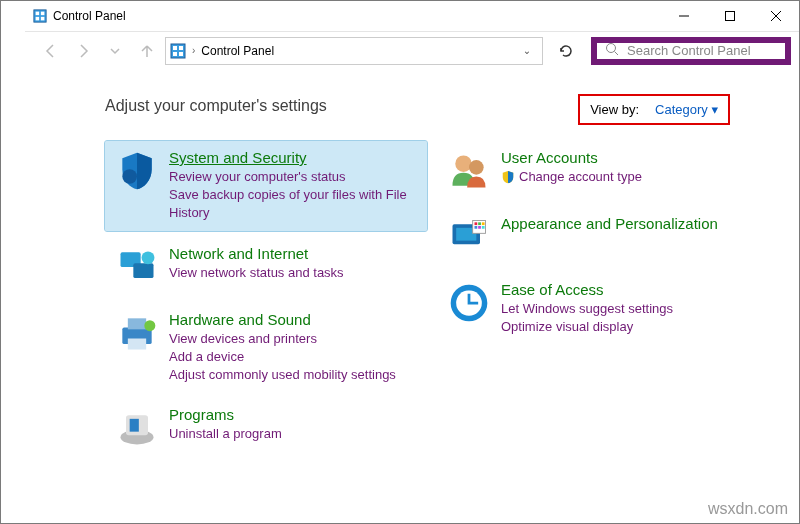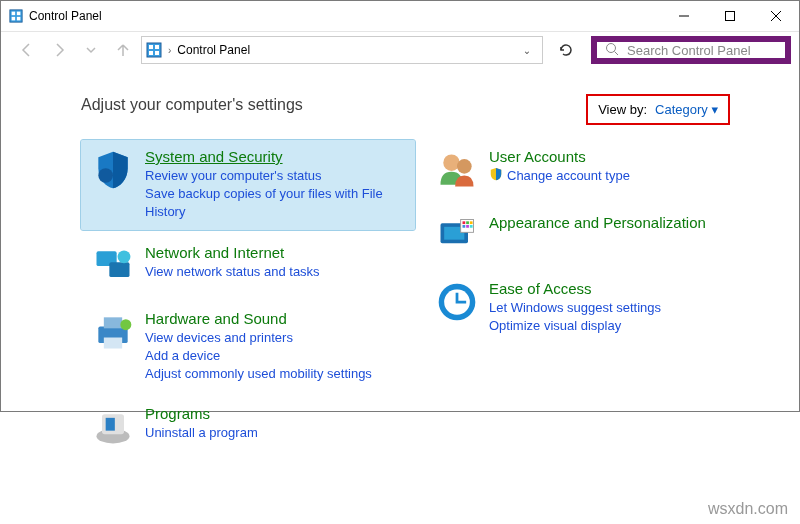--- a/index.html
+++ b/index.html
@@ -1,44 +1,44 @@
 <!DOCTYPE html>
 <html><head>
 <meta charset="utf-8">
 <style>
   * { box-sizing: border-box; margin: 0; padding: 0; }
   body { font-family: "Segoe UI", Arial, sans-serif; font-size: 13px; color: #000; background: #fff; width: 800px; height: 524px; overflow: hidden; }
-  .window { width: 800px; height: 412px; border: 1px solid #7a7a7a; display: flex; flex-direction: column; }
+  .window { width: 800px; height: 524px; border: 1px solid #7a7a7a; display: flex; flex-direction: column; padding-left: 24px; }
   .titlebar { height: 30px; display: flex; align-items: center; padding-left: 8px; }
   .titlebar-icon { width: 14px; height: 14px; margin-right: 6px; }
   .titlebar-title { flex: 1; font-size: 12px; }
   .win-btn { width: 46px; height: 30px; display: flex; align-items: center; justify-content: center; }
   .addrbar { height: 38px; display: flex; align-items: center; padding: 4px 8px 4px 12px; gap: 4px; border-top: 1px solid #e5e5e5; }
   .nav-btn { width: 28px; height: 28px; display: flex; align-items: center; justify-content: center; color: #999; }
   .addr-box { flex: 1; height: 28px; border: 1px solid #ccc; display: flex; align-items: center; padding: 0 4px; gap: 6px; }
   .addr-icon { width: 16px; height: 16px; }
   .addr-chevron { color: #666; font-size: 10px; }
   .addr-text { flex: 1; font-size: 12px; }
   .addr-drop { width: 22px; text-align: center; color: #555; font-size: 10px; }
   .refresh { width: 30px; height: 28px; display: flex; align-items: center; justify-content: center; color: #333; margin-left: 4px; }
   .search { width: 200px; height: 28px; border: 6px solid #701a75; display: flex; align-items: center; padding: 0 8px; color: #888; gap: 8px; margin-left: 6px; }
   .content { flex: 1; padding: 28px 40px 10px 80px; }
   .heading { font-size: 16px; color: #404040; margin-bottom: 26px; }
-  .viewby { position: absolute; top: 94px; right: 70px; border: 2px solid #d00; padding: 6px 10px; display: flex; align-items: flex-start; gap: 8px; font-size: 13px; }
+  .viewby { position: absolute; top: 94px; right: 70px; border: 2px solid #d00; padding: 6px 10px; display: flex; align-items: flex-start; gap: 16px; font-size: 13px; }
   .viewby .val { color: #0a5dc2; }
   .cols { display: flex; gap: 10px; }
   .col { flex: 1; }
   .cat { display: flex; gap: 10px; padding: 8px 10px; margin-bottom: 6px; border-radius: 2px; }
   .cat.sel { background: #cde8f6; outline: 1px solid #9fcfe8; }
   .cat-icon { width: 44px; height: 44px; flex-shrink: 0; }
   .cat-body { flex: 1; }
   .cat-title { color: #0c7a0c; font-size: 15px; margin-bottom: 2px; display: inline-block; }
   .cat.sel .cat-title { text-decoration: underline; }
-  .cat-link { color: #1d4ed8; font-size: 13px; display: block; line-height: 1.4; }
-  .sublink-row { display: flex; align-items: flex-start; gap: 4px; }
+  .cat-link { color: #701a75; font-size: 13px; display: block; line-height: 1.4; }
+  .sublink-row { display: flex; align-items: center; gap: 4px; }
   .mini-shield { width: 14px; height: 14px; flex-shrink: 0; }
   .watermark { position: absolute; bottom: 6px; right: 12px; font-size: 16px; color: #999; }
 </style>
 </head>
 <body>
 
 <div class="window">
   <div class="titlebar">
     <span class="titlebar-icon">
       <svg viewBox="0 0 16 16">

